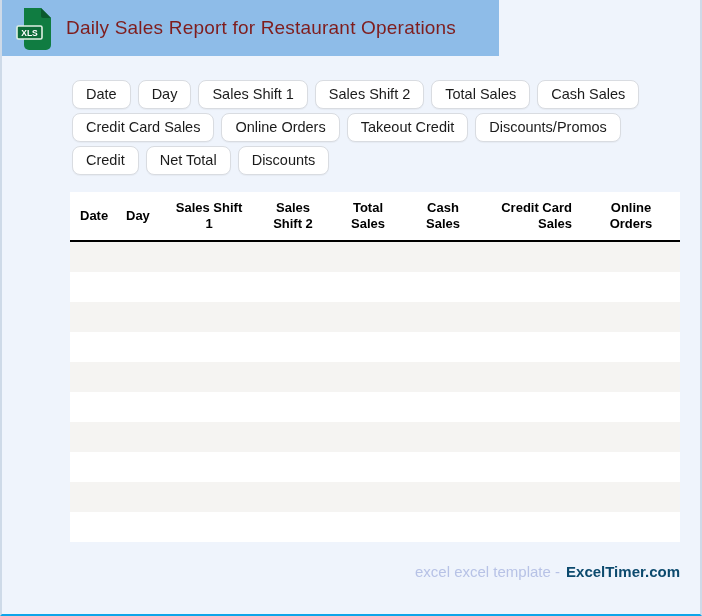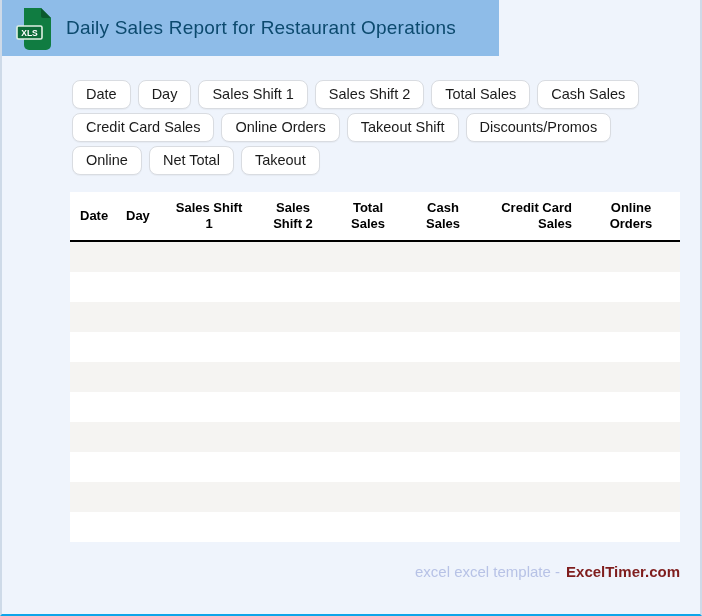--- a/index.html
+++ b/index.html
@@ -20,21 +20,21 @@
   .header-bar {
     position: absolute; left: 0; top: 0;
     width: 497px; height: 56px;
     background: #8EBCE8;
     display: flex; align-items: center;
   }
   .file-icon { position: absolute; left: 14px; top: 7px; width: 40px; height: 44px; }
   .header-title {
     position: absolute; left: 64px; top: 0; height: 56px;
     display: flex; align-items: center;
-    color: #0c4a6e; font-size: 19px; font-weight: 400; letter-spacing: 0.2px;
+    color: #7f1d1d; font-size: 19px; font-weight: 400; letter-spacing: 0.2px;
     white-space: nowrap;
   }
 
   
   .chips { position: absolute; left: 70px; top: 80px; width: 630px; }
   .chip-row { display: flex; gap: 7px; margin-bottom: 4px; }
   .chip {
     background: #FFFFFF;
     border: 1px solid #D9DCE1;
     border-radius: 8px;
@@ -71,21 +71,21 @@
   .sheet-body .row.odd  { background: #F5F4F2; }
   .sheet-body .row.even { background: #FFFFFF; }
 
   
   .footer {
     position: absolute; right: 20px; top: 562px;
     font-size: 15px; line-height: 20px;
     color: #B7C2E6;
     white-space: nowrap;
   }
-  .footer .brand { font-weight: bold; color: #7f1d1d; margin-left: 6px; cursor: pointer; }
+  .footer .brand { font-weight: bold; color: #0c4a6e; margin-left: 6px; cursor: pointer; }
 </style>
 </head>
 <body>
 
 <div class="page">
 
   <div class="header-bar">
     <span class="file-icon">
       <svg width="40" height="44" viewBox="0 0 40 44">
         <path d="M8 1 h17 l10 10 v27 a5 5 0 0 1 -5 5 H13 a5 5 0 0 1 -5 -5 z" fill="#107C41"></path>
@@ -102,27 +102,27 @@
       <span class="chip">Date</span>
       <span class="chip">Day</span>
       <span class="chip">Sales Shift 1</span>
       <span class="chip">Sales Shift 2</span>
       <span class="chip">Total Sales</span>
       <span class="chip">Cash Sales</span>
     </div>
     <div class="chip-row">
       <span class="chip">Credit Card Sales</span>
       <span class="chip">Online Orders</span>
-      <span class="chip">Takeout Shift</span>
+      <span class="chip">Takeout Credit</span>
       <span class="chip">Discounts/Promos</span>
     </div>
     <div class="chip-row">
-      <span class="chip">Online</span>
+      <span class="chip">Credit</span>
       <span class="chip">Net Total</span>
-      <span class="chip">Takeout</span>
+      <span class="chip">Discounts</span>
     </div>
   </div>
 
   <div class="sheet">
     <div class="sheet-head">
       <div class="hcell c1">Date</div>
       <div class="hcell c2">Day</div>
       <div class="hcell c3">Sales Shift 1</div>
       <div class="hcell c4">Sales Shift 2</div>
       <div class="hcell c5">Total Sales</div>

